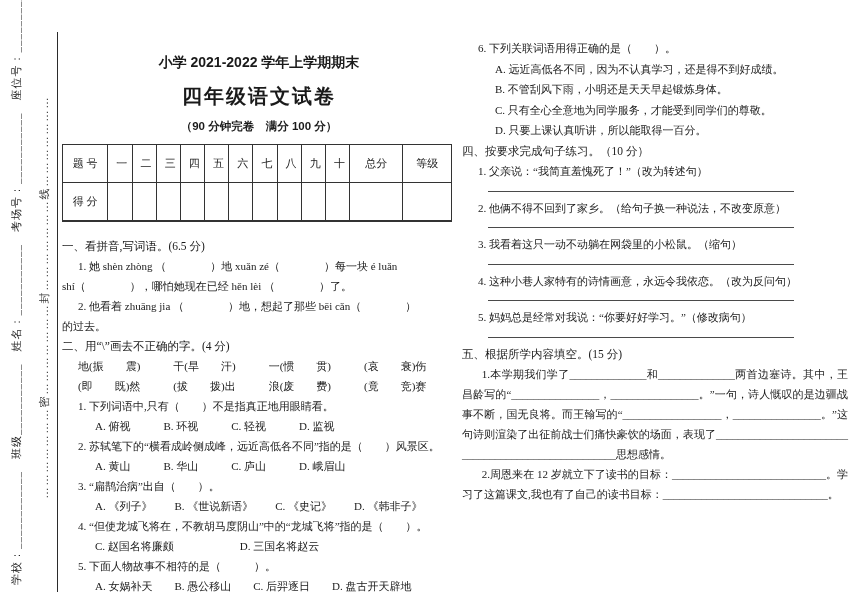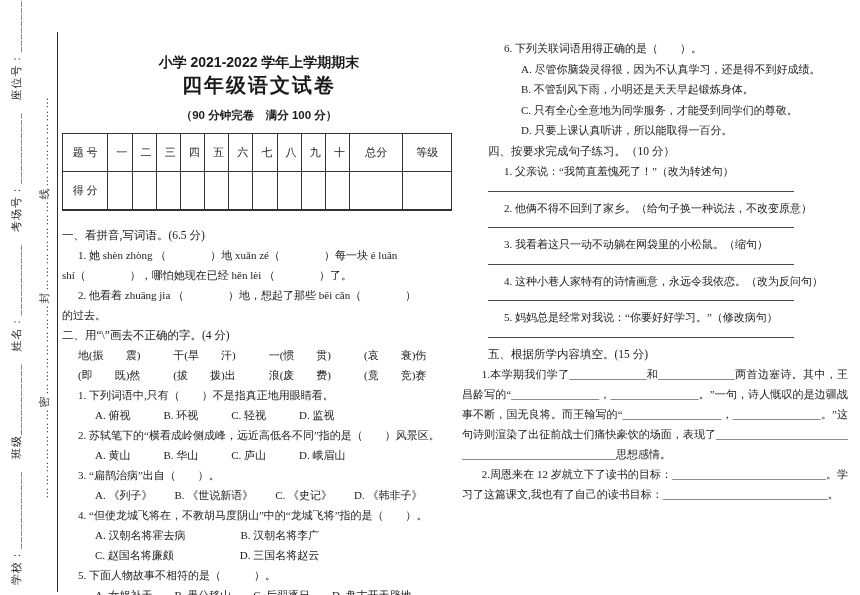--- a/index.html
+++ b/index.html
@@ -18,35 +18,35 @@
   #margin-divider{position:absolute;left:57px;top:32px;width:1px;height:560px;background:#2b2b2b;}
 
   
   #left-col{position:absolute;left:62px;top:42px;width:394px;}
   #right-col{position:absolute;left:462px;top:38px;width:386px;}
 
   
   .title1{font-family:"Liberation Sans","DejaVu Sans",sans-serif;font-weight:bold;
           font-size:14px;text-align:center;margin-top:12px;}
   .title2{font-family:Liberation Sans, sans-serif;font-weight:bold;
-          font-size:20px;text-align:center;letter-spacing:2px;}
+          font-size:20px;text-align:center;margin-top:11px;letter-spacing:2px;}
   .subtitle{font-family:"Liberation Sans","DejaVu Sans",sans-serif;font-weight:bold;
           font-size:11.5px;text-align:center;margin-top:9px;}
 
   
   table{border-collapse:collapse;table-layout:fixed;width:390px;margin-top:10px;}
   td{border:1px solid #333;height:21px;text-align:center;vertical-align:middle;
      font-size:11px;padding:8px;overflow:hidden;}
   tr:last-child td{border-bottom:2px solid #333;}
 
   
   .blocks{margin-top:14px;}
   .heading{font-size:11.5px;line-height:20px;white-space:nowrap;}
   .line{font-size:11px;line-height:20px;white-space:nowrap;}
-  #right-col .line,#right-col .heading{line-height:20.5px;margin-left:26px;}
+  #right-col .line,#right-col .heading{line-height:20.5px;}
   .i1{padding-left:16px;}
   .i2{padding-left:33px;}
   .para{font-size:11px;line-height:20px;text-indent:1.8em;word-break:break-all;text-align:justify;}
   .ans-line{border-bottom:1px solid #4a4a4a;margin:8px 0 6px 26px;width:306px;height:1px;}
 </style>
 </head>
 <body>
 
 <div class="rot" id="student-info">学校：____________　班级___________　姓名：___________　考场号：___________　座位号：___________</div>
 <div class="rot" id="seal-line">…………………密…………………封…………………线…………………</div>
@@ -114,31 +114,30 @@
       <div class="heading">二、用“\”画去不正确的字。(4 分)</div>
       <div class="line i1">地(振　　震)　　　干(旱　　汗)　　　一(惯　　贯)　　　(哀　　衰)伤</div>
       <div class="line i1">(即　　既)然　　　(拔　　拨)出　　　浪(废　　费)　　　(竟　　竞)赛</div>
       <div class="line i1">1. 下列词语中,只有（　　）不是指真正地用眼睛看。</div>
       <div class="line i2">A. 俯视　　　B. 环视　　　C. 轻视　　　D. 监视</div>
       <div class="line i1">2. 苏轼笔下的“横看成岭侧成峰，远近高低各不同”指的是（　　）风景区。</div>
       <div class="line i2">A. 黄山　　　B. 华山　　　C. 庐山　　　D. 峨眉山</div>
       <div class="line i1">3. “扁鹊治病”出自（　　）。</div>
       <div class="line i2">A. 《列子》　　B. 《世说新语》　　C. 《史记》　　D. 《韩非子》</div>
       <div class="line i1">4. “但使龙城飞将在，不教胡马度阴山”中的“龙城飞将”指的是（　　）。</div>
-      <div class="line i2">A. 汉朝名将霍去病　　　　　B. 汉朝名将李广</div>
       <div class="line i2">C. 赵国名将廉颇　　　　　　D. 三国名将赵云</div>
       <div class="line i1">5. 下面人物故事不相符的是（　　　）。</div>
       <div class="line i2">A. 女娲补天　　B. 愚公移山　　C. 后羿逐日　　D. 盘古开天辟地</div>
     </div>
 </div>
 
 <div id="right-col">
   <div class="blocks" style="margin-top:0">
       <div class="line i1">6. 下列关联词语用得正确的是（　　）。</div>
-      <div class="line i2">A. 尽管你脑袋灵得很，因为不认真学习，还是得不到好成绩。</div>
+      <div class="line i2">A. 远近高低各不同，因为不认真学习，还是得不到好成绩。</div>
       <div class="line i2">B. 不管刮风下雨，小明还是天天早起锻炼身体。</div>
       <div class="line i2">C. 只有全心全意地为同学服务，才能受到同学们的尊敬。</div>
       <div class="line i2">D. 只要上课认真听讲，所以能取得一百分。</div>
       <div class="heading">四、按要求完成句子练习。（10 分）</div>
       <div class="line i1">1. 父亲说：“我简直羞愧死了！”（改为转述句）</div>
       <div class="ans-line"></div>
       <div class="line i1">2. 他俩不得不回到了家乡。（给句子换一种说法，不改变原意）</div>
       <div class="ans-line"></div>
       <div class="line i1">3. 我看着这只一动不动躺在网袋里的小松鼠。（缩句）</div>
       <div class="ans-line"></div>

